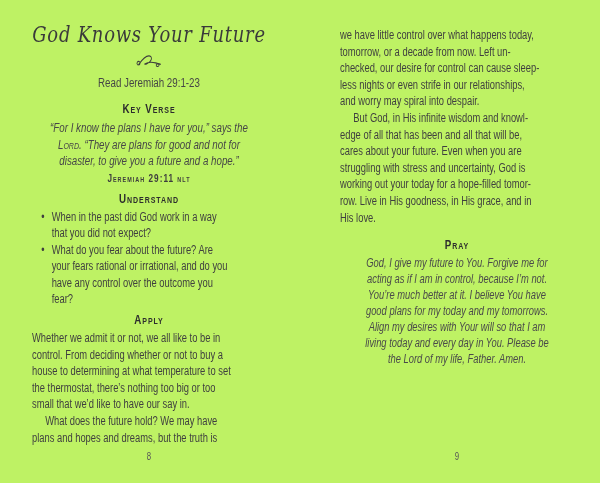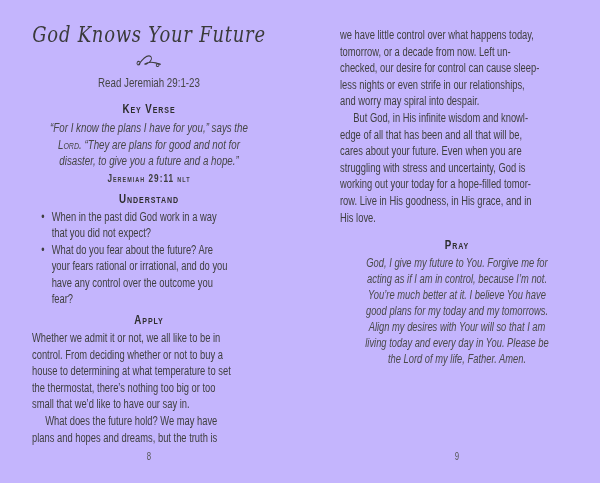--- a/index.html
+++ b/index.html
@@ -8,21 +8,21 @@
     background: #ffffff;
     width: 600px;
     height: 483px;
     overflow: hidden;
     font-family: "Liberation Sans", sans-serif;
   }
   .book {
     position: relative;
     width: 600px;
     height: 483px;
-    background: #c4b5fd;
+    background: #bef264;
     color: #3f3f3f;
   }
   .page {
     position: absolute;
     top: 0;
     width: 300px;
     height: 483px;
     transform: scaleX(0.78);
     transform-origin: 0 0;
   }

